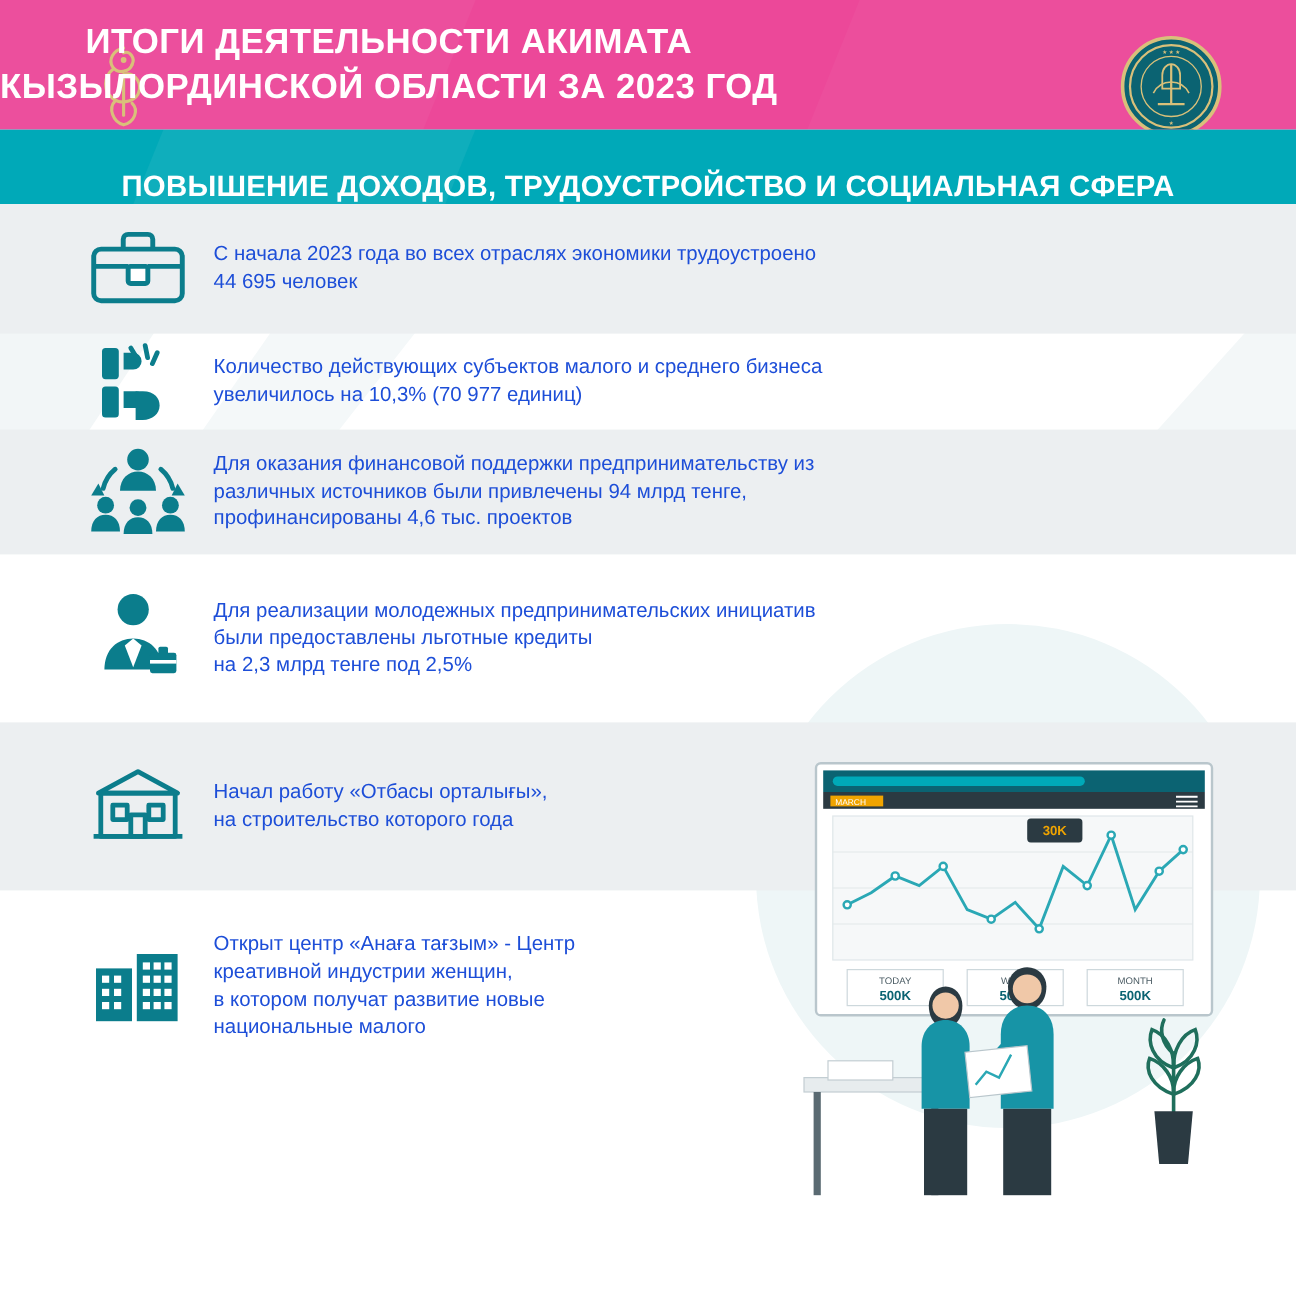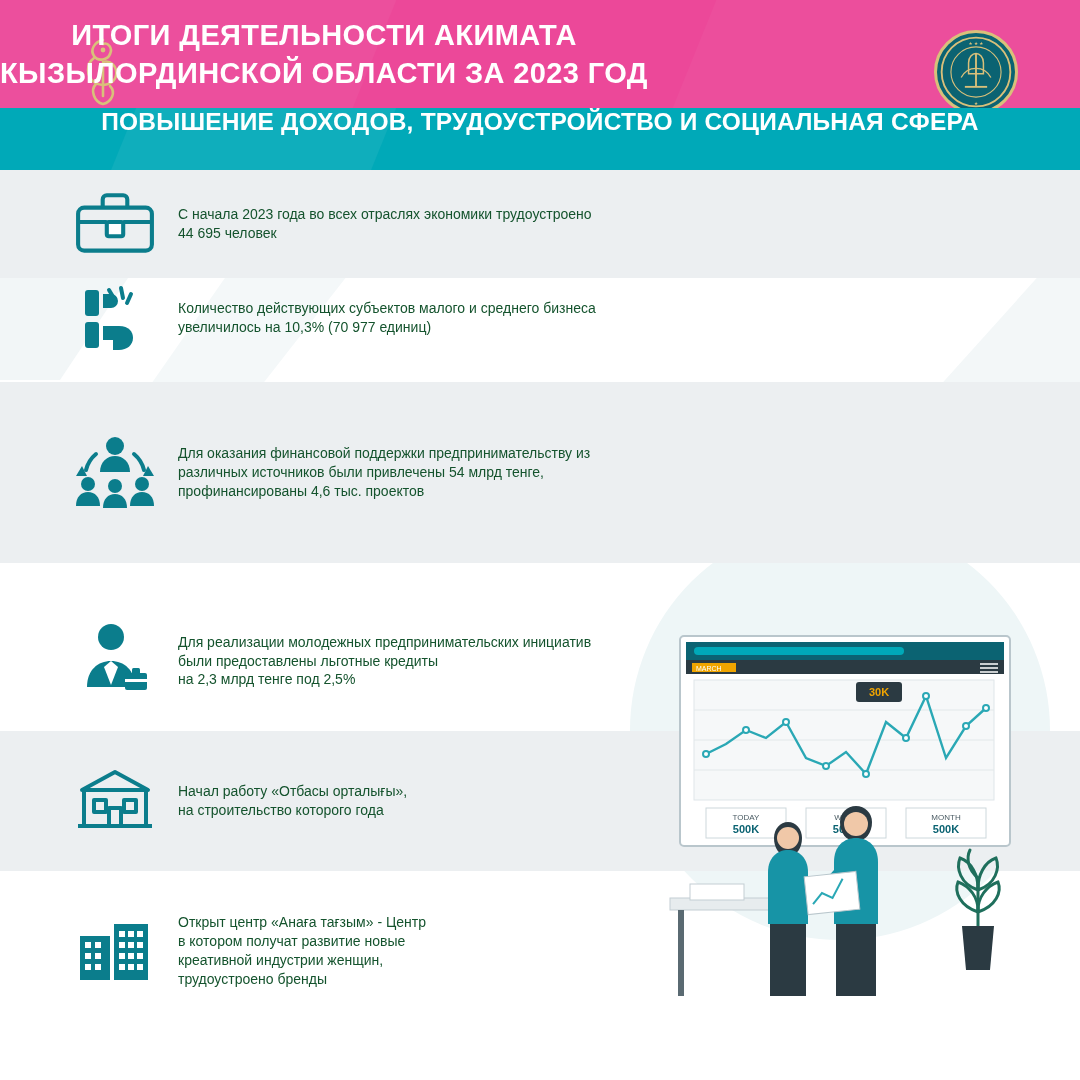--- a/index.html
+++ b/index.html
@@ -70,21 +70,21 @@
     border: 3px solid #d9c07a;
     display: flex; align-items: center; justify-content: center;
     z-index: 3;
   }
 
   
   .subheader {
     height: 62px;
     background: #00a9b8;
     display: flex;
-    align-items: flex-start;
+    align-items: flex-end;
     justify-content: center;
     position: relative;
     overflow: hidden;
   }
   .subheader .diag {
     position: absolute; top: -30px; left: 120px;
     width: 260px; height: 140px;
     background: rgba(255,255,255,0.06);
     transform: skewX(-22deg);
   }
@@ -118,31 +118,31 @@
   .row.alt { background: #eceff1; }
   .row .icon-cell {
     width: 126px;
     flex: 0 0 126px;
     display: flex;
     align-items: center;
     justify-content: center;
   }
   .row .text-cell {
     flex: 1 1 auto;
-    color: #14532d;
-    font-size: 14px;
+    color: #1d4ed8;
+    font-size: 17px;
     line-height: 1.35;
     padding-right: 16px;
   }
   .row .text-cell b { font-weight: normal; }
 
   .r1 { height: 108px; }
   .r2 { height: 80px; }
-  .r3 { height: 181px; margin-top: 24px; }
-  .r4 { height: 140px; margin-top: 28px; }
+  .r3 { height: 104px; }
+  .r4 { height: 140px; }
   .r5 { height: 140px; }
   .r6 { height: 160px; }
 
   .r4 .text-cell, .r5 .text-cell, .r6 .text-cell { max-width: 660px; }
 
   
   .illus {
     position: absolute;
     right: 0; bottom: 0;
     width: 420px; height: 420px;
@@ -265,21 +265,21 @@
             <g fill="none" stroke="#0b7d8c" stroke-width="4" stroke-linecap="round">
               <path d="M14 40 a30 30 0 0 1 10-16"></path>
               <path d="M72 40 a30 30 0 0 0 -10-16"></path>
             </g>
             <path d="M10 36 l5 10 l-11 0 z" fill="#0b7d8c"></path>
             <path d="M76 36 l-5 10 l11 0 z" fill="#0b7d8c"></path>
           </svg>
         </div>
         <div class="text-cell">
           <div><span>Для оказания финансовой поддержки предпринимательству из</span></div>
-          <div><span>различных источников были привлечены </span><b>54 млрд тенге</b>,</div>
+          <div><span>различных источников были привлечены </span><b>94 млрд тенге</b>,</div>
           <div><span>профинансированы </span><b>4,6 тыс. проектов</b></div>
         </div>
       </div>
 
       <div class="row r4">
         <div class="icon-cell">
           <svg viewBox="0 0 80 80" width="80" height="80">
             <g fill="#0b7d8c">
               <circle cx="36" cy="16" r="13"></circle>
               <path d="M12 66 c0-17 11-26 24-26 c13 0 24 9 24 26 z"></path>
@@ -340,23 +340,23 @@
                 <rect x="56" y="37" width="6" height="6"></rect>
                 <rect x="65" y="37" width="6" height="6"></rect>
               <rect x="47" y="48" width="6" height="6"></rect>
                 <rect x="56" y="48" width="6" height="6"></rect>
                 <rect x="65" y="48" width="6" height="6"></rect>
             </g>
           </svg>
         </div>
         <div class="text-cell">
           <div><span>Открыт центр «Анаға тағзым» - Центр</span></div>
+          <div><span>креативной индустрии женщин,</span></div>
           <div><span>в котором получат развитие новые</span></div>
-          <div><span>креативной индустрии женщин,</span></div>
-          <div><span>трудоустроено бренды</span></div>
+          <div><span>национальные малого</span></div>
         </div>
       </div>
 
     </div>
 
     <svg class="illus" viewBox="0 0 420 420">
 
       <rect x="20" y="10" width="330" height="210" rx="4" fill="#ffffff" stroke="#b9c6cc" stroke-width="2"></rect>
       <rect x="26" y="16" width="318" height="18" fill="#0b6372"></rect>
       <rect x="34" y="21" width="210" height="8" rx="4" fill="#00a9b8"></rect>

